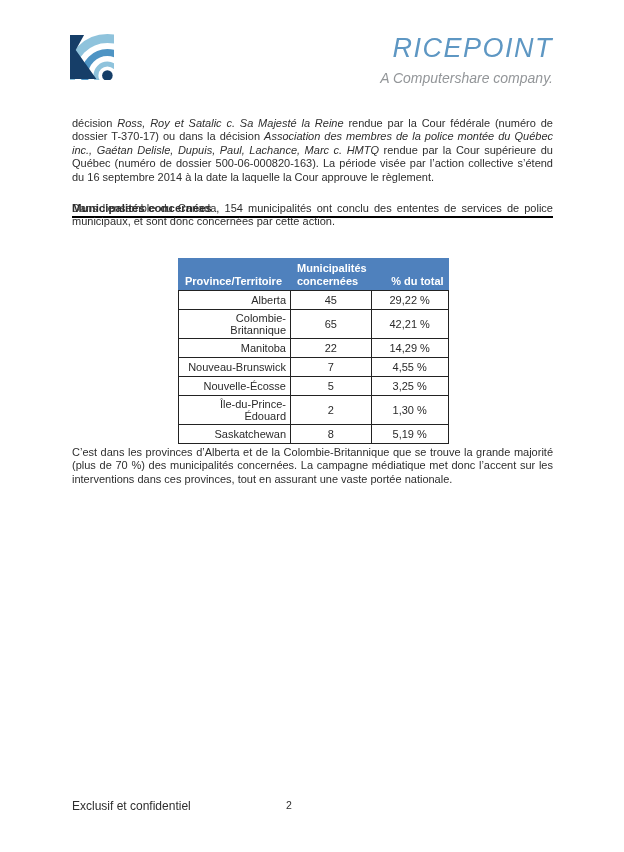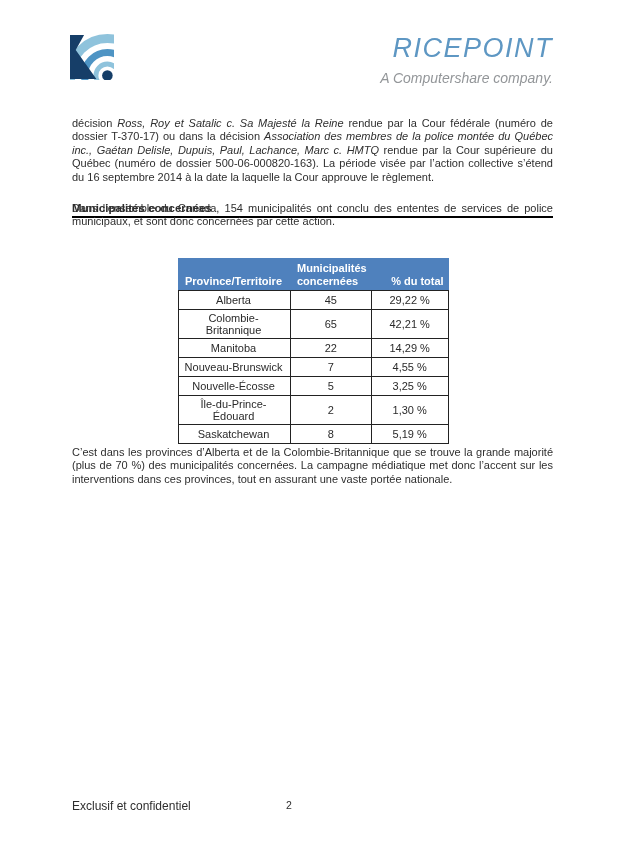--- a/index.html
+++ b/index.html
@@ -56,21 +56,21 @@
   .muni-table th, .muni-table td { border: 1px solid #222; }
   .muni-table thead th {
     background: #4f81bd; color: #ffffff; font-weight: bold;
     vertical-align: bottom; text-align: left;
     padding: 3px 4px 3px 6px; height: 27px; line-height: 12.5px;
     border-color: #4f81bd; border-bottom-color: #222;
   }
   .muni-table thead th + th { border-left: 1px solid #ffffff; }
   .muni-table thead th.center { text-align: right; }
   .muni-table tbody td { height: 19px; padding: 2px 4px; vertical-align: middle; }
-  .muni-table tbody td.name { text-align: center; padding-left: 2px; }
+  .muni-table tbody td.name { text-align: right; padding-left: 2px; }
   .muni-table tbody td.num { text-align: center; }
   .muni-table tr.total td { font-weight: bold; height: 20px; }
 
   
   .footer-label { position: absolute; left: 72px; top: 799px; font-size: 12px; }
   .footer-page  { position: absolute; left: 283px; top: 799px; width: 12px; text-align: center; font-size: 10.5px; }
 </style>
 </head>
 <body>
 

